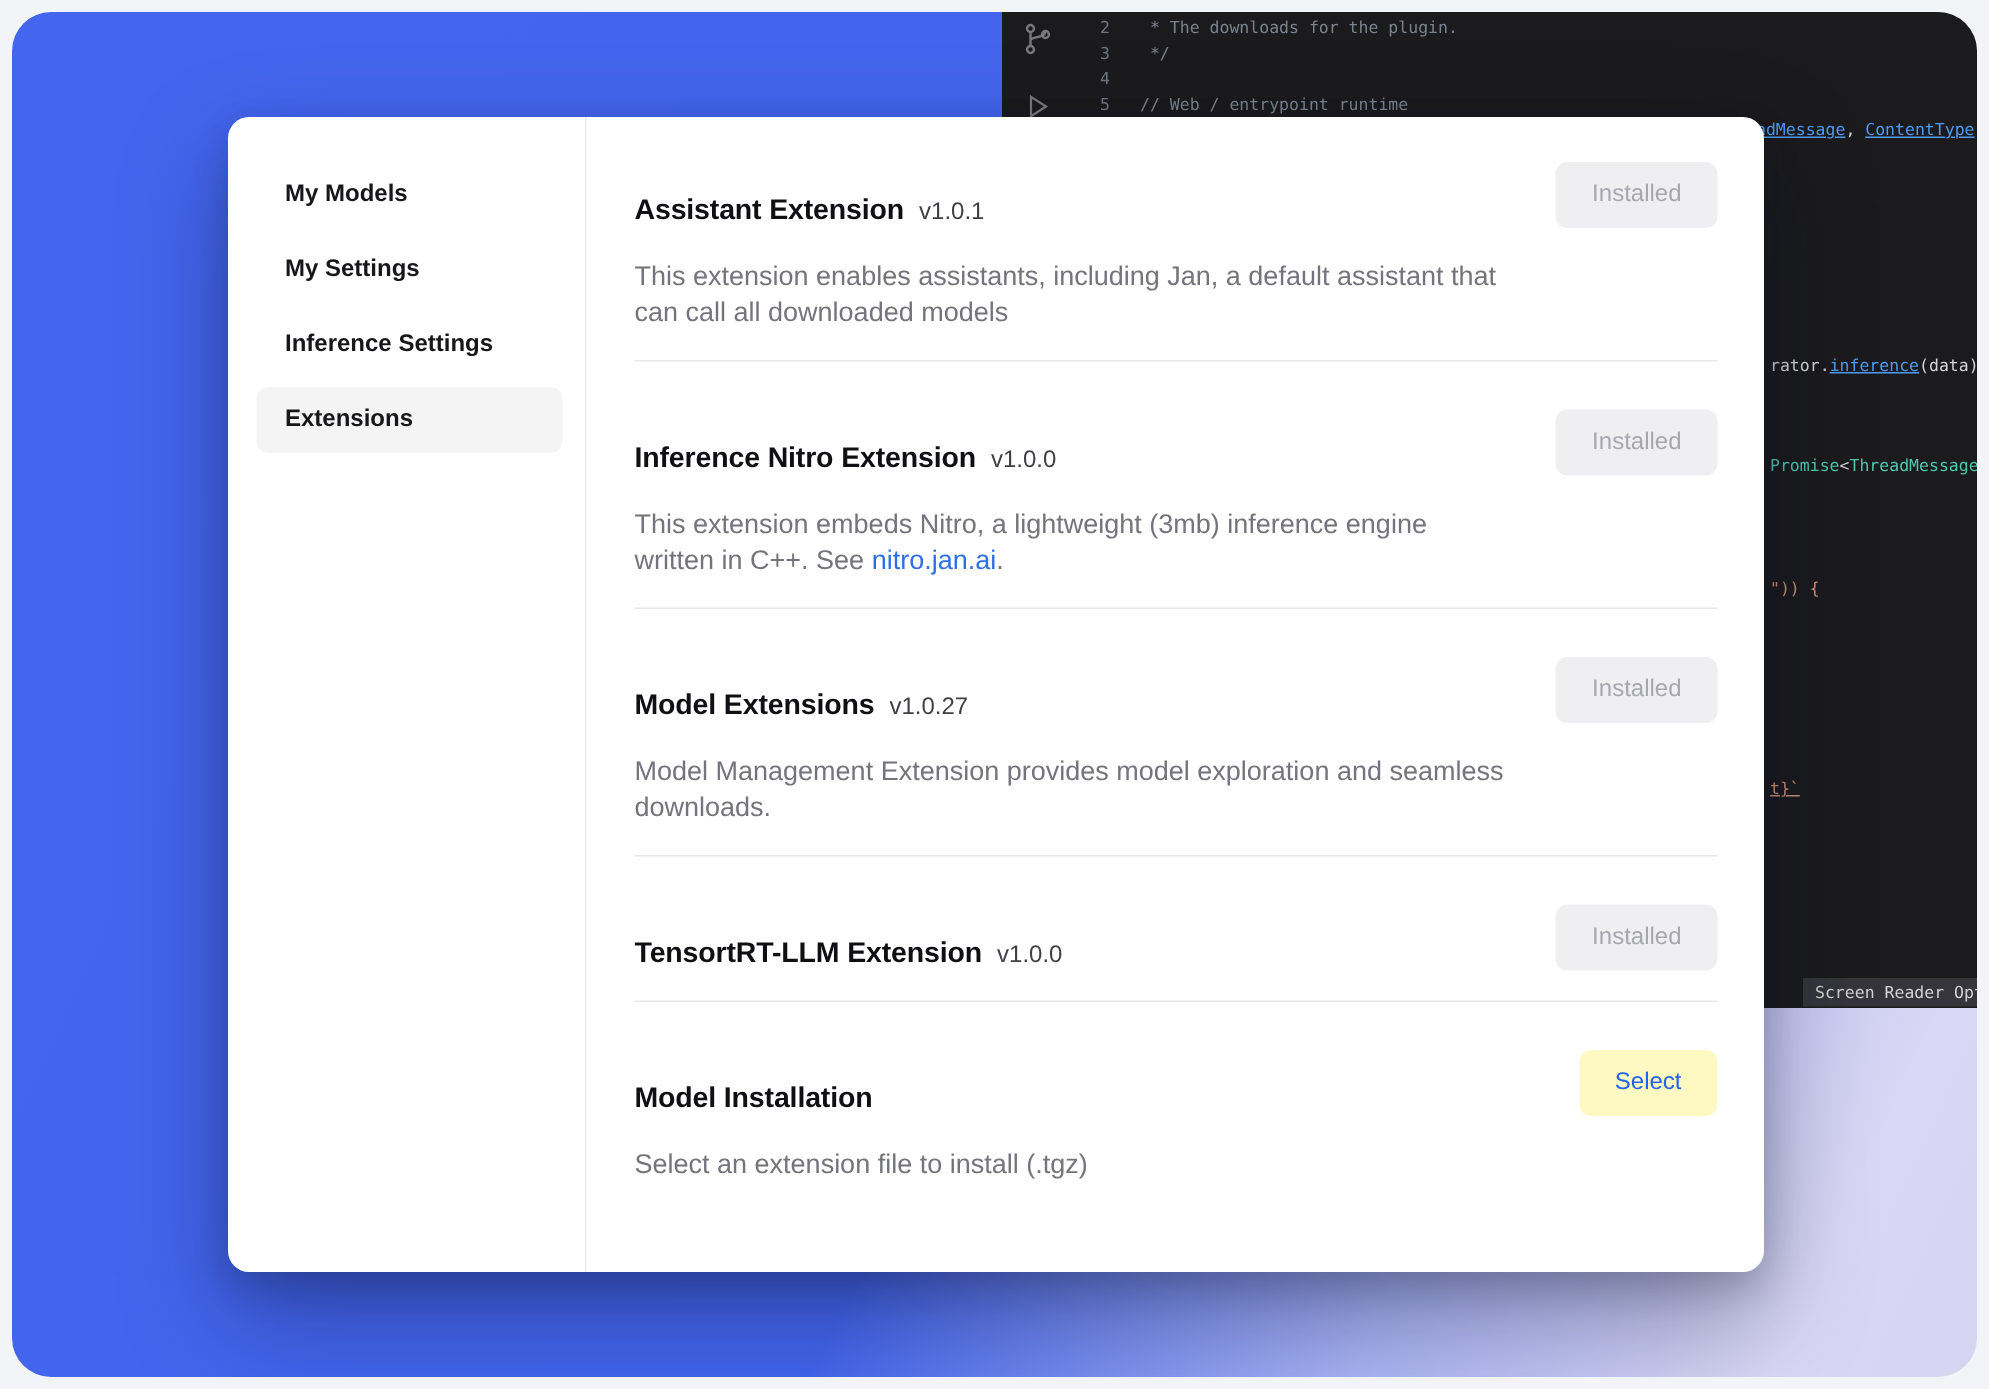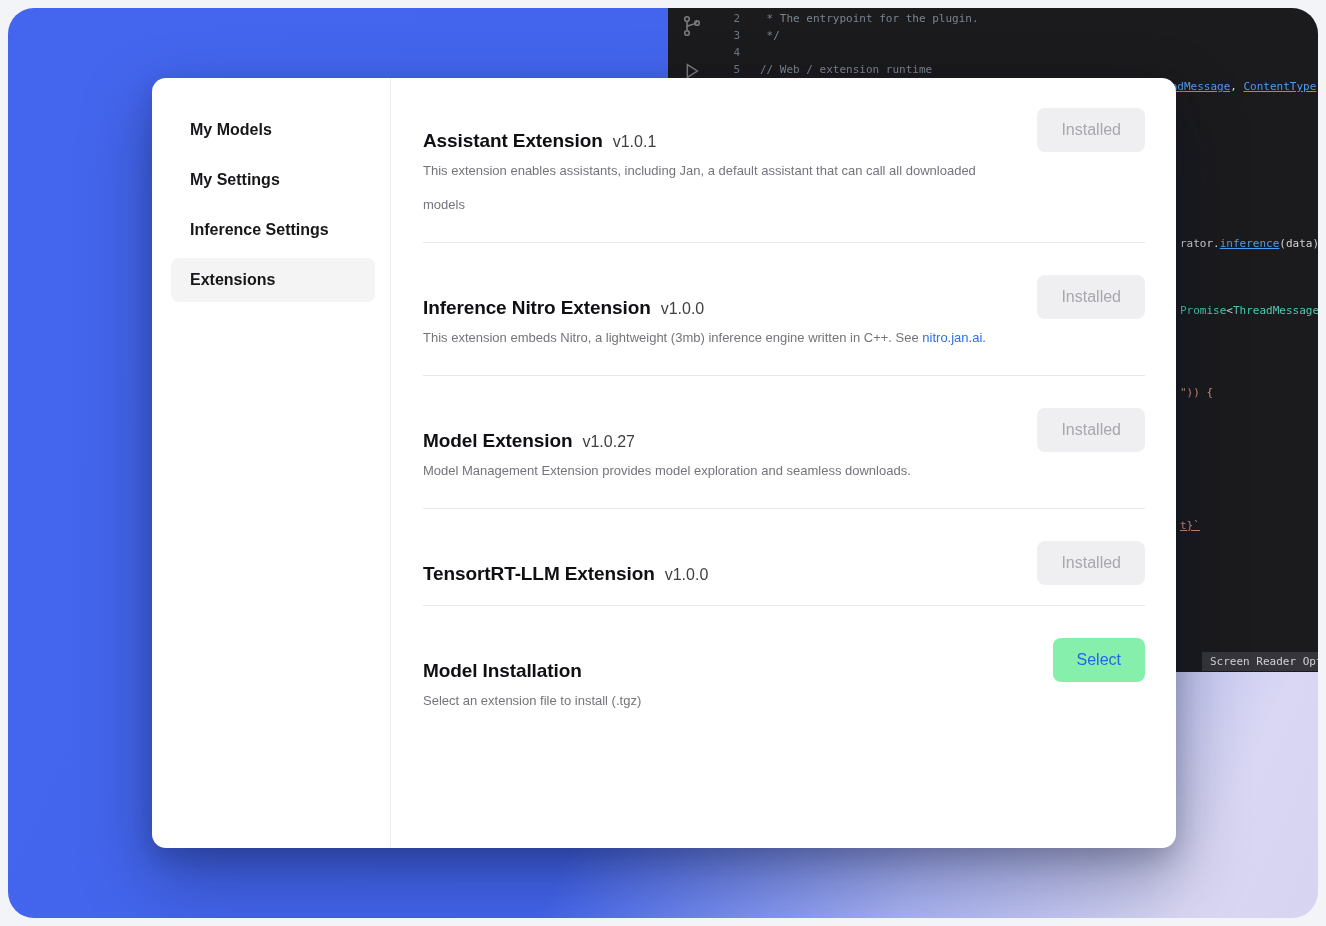--- a/index.html
+++ b/index.html
@@ -52,22 +52,22 @@
   .ext-row:last-child{border-bottom:none}
   .row-head{display:flex;align-items:flex-end;justify-content:space-between;min-height:44px}
   .row-titlewrap{display:flex;align-items:baseline;gap:10px}
   .row-title{font-size:19px;font-weight:700;color:#101014;letter-spacing:-.1px;white-space:nowrap}
   .row-version{font-size:16px;color:#3f3f46}
   .btn{
     height:44px;padding:0 24px;border:none;border-radius:8px;
     font-size:16px;font-weight:400;font-family:inherit;flex:none;cursor:pointer;
   }
   .btn.disabled{background:#efeff1;color:#a7a7af}
-  .btn.primary{background:#86efac;color:#2563eb}
-  .row-desc{max-width:580px;font-size:13px;line-height:34px;color:#74747c;margin:2px 0 0}
+  .btn.primary{background:#fef9c3;color:#2563eb}
+  .row-desc{max-width:580px;font-size:18px;line-height:24px;color:#74747c;margin:20px 0 0}
   .row-desc .link{color:#2F6FE4;cursor:pointer}
 </style>
 </head>
 <body>
 
 <div class="canvas">
 
   <div class="editor">
     <div class="activity">
       <span class="act-icon fork">
@@ -78,24 +78,24 @@
           <path d="M7 7.5v9M7 13c0-3 10-1 10-6.5"></path>
         </svg>
       </span>
       <span class="act-icon run">
         <svg viewBox="0 0 24 24" width="22" height="22" fill="none" stroke="#8a8a8f" stroke-width="1.6">
           <polygon points="8,5 19,12 8,19"></polygon>
         </svg>
       </span>
     </div>
     <div class="code">
-        <div class="cline"><span class="lnum" style="color: rgb(110, 118, 129);">2</span><span class="lsegs"><span style="color: rgb(122, 131, 143);"> * The entrypoint for the plugin.</span></span></div>
+        <div class="cline"><span class="lnum" style="color: rgb(110, 118, 129);">2</span><span class="lsegs"><span style="color: rgb(122, 131, 143);"> * The downloads for the plugin.</span></span></div>
         <div class="cline"><span class="lnum" style="color: rgb(110, 118, 129);">3</span><span class="lsegs"><span style="color: rgb(122, 131, 143);"> */</span></span></div>
         <div class="cline"><span class="lnum" style="color: rgb(110, 118, 129);">4</span><span class="lsegs"></span></div>
-        <div class="cline"><span class="lnum" style="color: rgb(110, 118, 129);">5</span><span class="lsegs"><span style="color: rgb(122, 131, 143);">// Web / extension runtime</span></span></div>
+        <div class="cline"><span class="lnum" style="color: rgb(110, 118, 129);">5</span><span class="lsegs"><span style="color: rgb(122, 131, 143);">// Web / entrypoint runtime</span></span></div>
         <div class="cline"><span class="lnum" style="color: rgb(110, 118, 129);">6</span><span class="lsegs"><span style="color: rgb(197, 134, 192);">import </span><span style="color: rgb(212, 212, 216);">{</span><span style="color: rgb(78, 155, 245); text-decoration: underline;">log</span><span style="color: rgb(212, 212, 216);">, </span><span style="color: rgb(78, 155, 245); text-decoration: underline;">BaseExtension</span><span style="color: rgb(212, 212, 216);">, </span><span style="color: rgb(78, 155, 245); text-decoration: underline;">MessageEvent</span><span style="color: rgb(212, 212, 216);">, </span><span style="color: rgb(78, 155, 245); text-decoration: underline;">MessageRequest</span><span style="color: rgb(212, 212, 216);">, </span><span style="color: rgb(78, 155, 245); text-decoration: underline;">ThreadMessage</span><span style="color: rgb(212, 212, 216);">, </span><span style="color: rgb(78, 155, 245); text-decoration: underline;">ContentType</span></span></div>
       </div>
     <div>
         <div class="frag" style="top: 228px;"><span style="color: rgb(212, 212, 216);">rator.</span><span style="color: rgb(78, 155, 245); text-decoration: underline;">inference</span><span style="color: rgb(212, 212, 216);">(data));</span></div>
         <div class="frag" style="top: 295px;"><span style="color: rgb(78, 201, 176);">Promise</span><span style="color: rgb(212, 212, 216);">&lt;</span><span style="color: rgb(78, 201, 176);">ThreadMessage</span></div>
         <div class="frag" style="top: 377px;"><span style="color: rgb(206, 145, 120);">")) {</span></div>
         <div class="frag" style="top: 510px;"><span style="color: rgb(206, 145, 120); text-decoration: underline;">t}`</span></div>
       </div>
     <span class="status-go">go</span>
     <span class="status-badge">Screen Reader Optimize</span>
@@ -127,21 +127,21 @@
               <span class="row-title">Inference Nitro Extension</span>
               <span class="row-version">v1.0.0</span>
             </div>
             <button class="btn disabled">Installed</button>
           </div>
           <p class="row-desc">This extension embeds Nitro, a lightweight (3mb) inference engine written in C++. See <span class="link">nitro.jan.ai</span>.</p>
         </div>
         <div class="ext-row">
           <div class="row-head">
             <div class="row-titlewrap">
-              <span class="row-title">Model Extension</span>
+              <span class="row-title">Model Extensions</span>
               <span class="row-version">v1.0.27</span>
             </div>
             <button class="btn disabled">Installed</button>
           </div>
           <p class="row-desc">Model Management Extension provides model exploration and seamless downloads.</p>
         </div>
         <div class="ext-row">
           <div class="row-head">
             <div class="row-titlewrap">
               <span class="row-title">TensortRT-LLM Extension</span>

